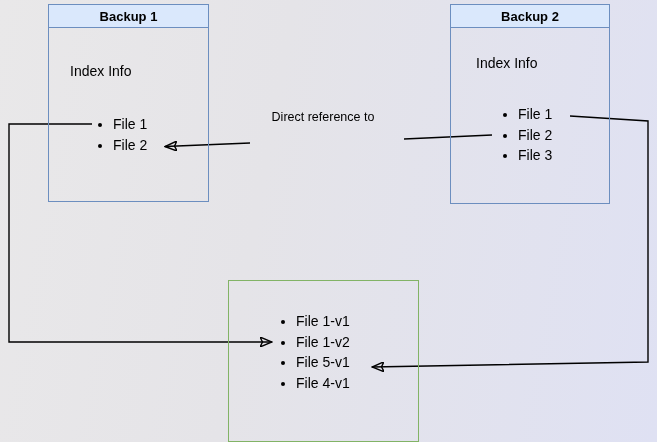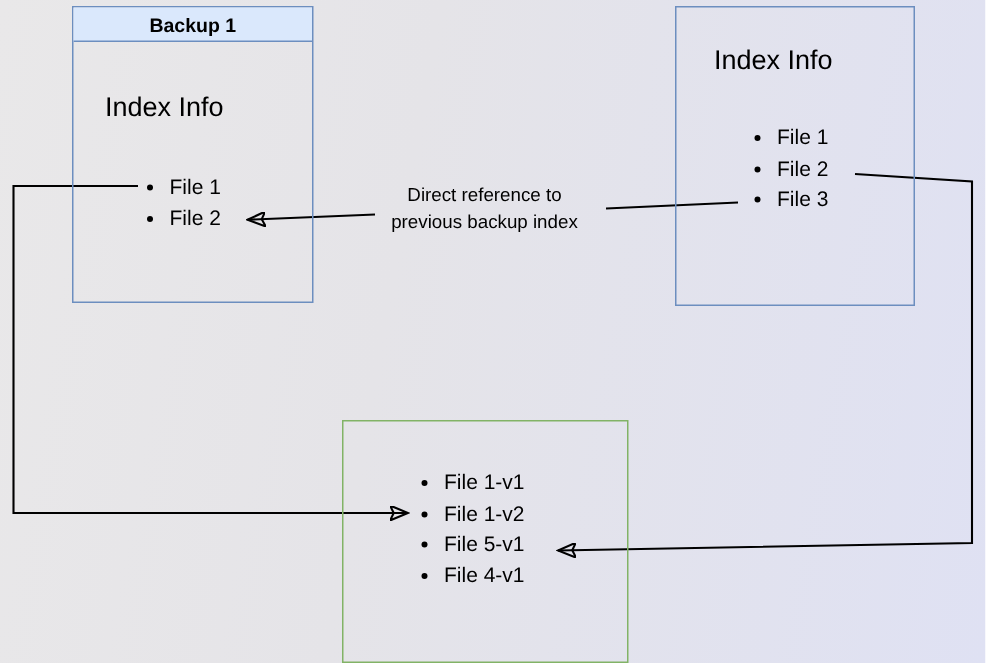--- a/index.html
+++ b/index.html
@@ -14,29 +14,29 @@
   .box{position:absolute;border:1px solid;background:transparent;}
   .box.blue{border-color:#6c8ebf;}
   .box.green{border-color:#82b366;}
   .box-header{
     height:22px;display:flex;align-items:center;justify-content:center;
     font-size:13px;font-weight:bold;border-bottom:1px solid;
   }
   .blue .box-header{background:#dae8fc;border-bottom-color:#6c8ebf;}
   .green .box-header{background:#d5e8d4;border-bottom-color:#82b366;}
   .box-body{position:relative;width:100%;height:calc(100% - 23px);}
-  .subtitle{position:absolute;font-size:18px;line-height:18px;white-space:nowrap;}
+  .subtitle{position:absolute;font-size:14px;line-height:18px;white-space:nowrap;}
   ul.file-list{
     position:absolute;margin:0;padding:0 0 0 16px;
     list-style:disc outside;font-size:14px;
   }
   ul.file-list li{line-height:21px;white-space:nowrap;}
   ul.file-list.tight li{line-height:20.5px;}
   .annotation{
-    position:absolute;left:240px;top:121px;width:166px;
+    position:absolute;left:240px;top:108px;width:166px;
     text-align:center;font-size:12.5px;line-height:18px;
   }
   .arrow-layer{position:absolute;left:0;top:0;pointer-events:none;}
   .arrow-layer path{fill:none;stroke:#000;stroke-width:1.4;}
 </style>
 </head>
 <body>
 
 <div class="canvas">
 
@@ -57,20 +57,21 @@
     <div class="box-body">
       <div class="subtitle" style="left:21px;top:34px;">Index Info</div>
       <ul class="file-list" style="left:48px;top:86px;">
         <li>File 1</li>
         <li>File 2</li>
       </ul>
     </div>
   </div>
 
   <div class="box blue" style="left:450px;top:4px;width:158px;height:198px;">
+    <div class="box-header">Backup 2</div>
     <div class="box-body">
       <div class="subtitle" style="left:25px;top:26px;">Index Info</div>
       <ul class="file-list tight" style="left:51px;top:76px;">
         <li>File 1</li>
         <li>File 2</li>
         <li>File 3</li>
       </ul>
     </div>
   </div>
 
@@ -80,16 +81,15 @@
         <li>File 1-v1</li>
         <li>File 1-v2</li>
         <li>File 5-v1</li>
         <li>File 4-v1</li>
       </ul>
     </div>
   </div>
 
   <div class="annotation">
     <div>Direct reference to</div>
-    <div>previous backup index</div>
   </div>
 
 </div>
 
 </body></html>

